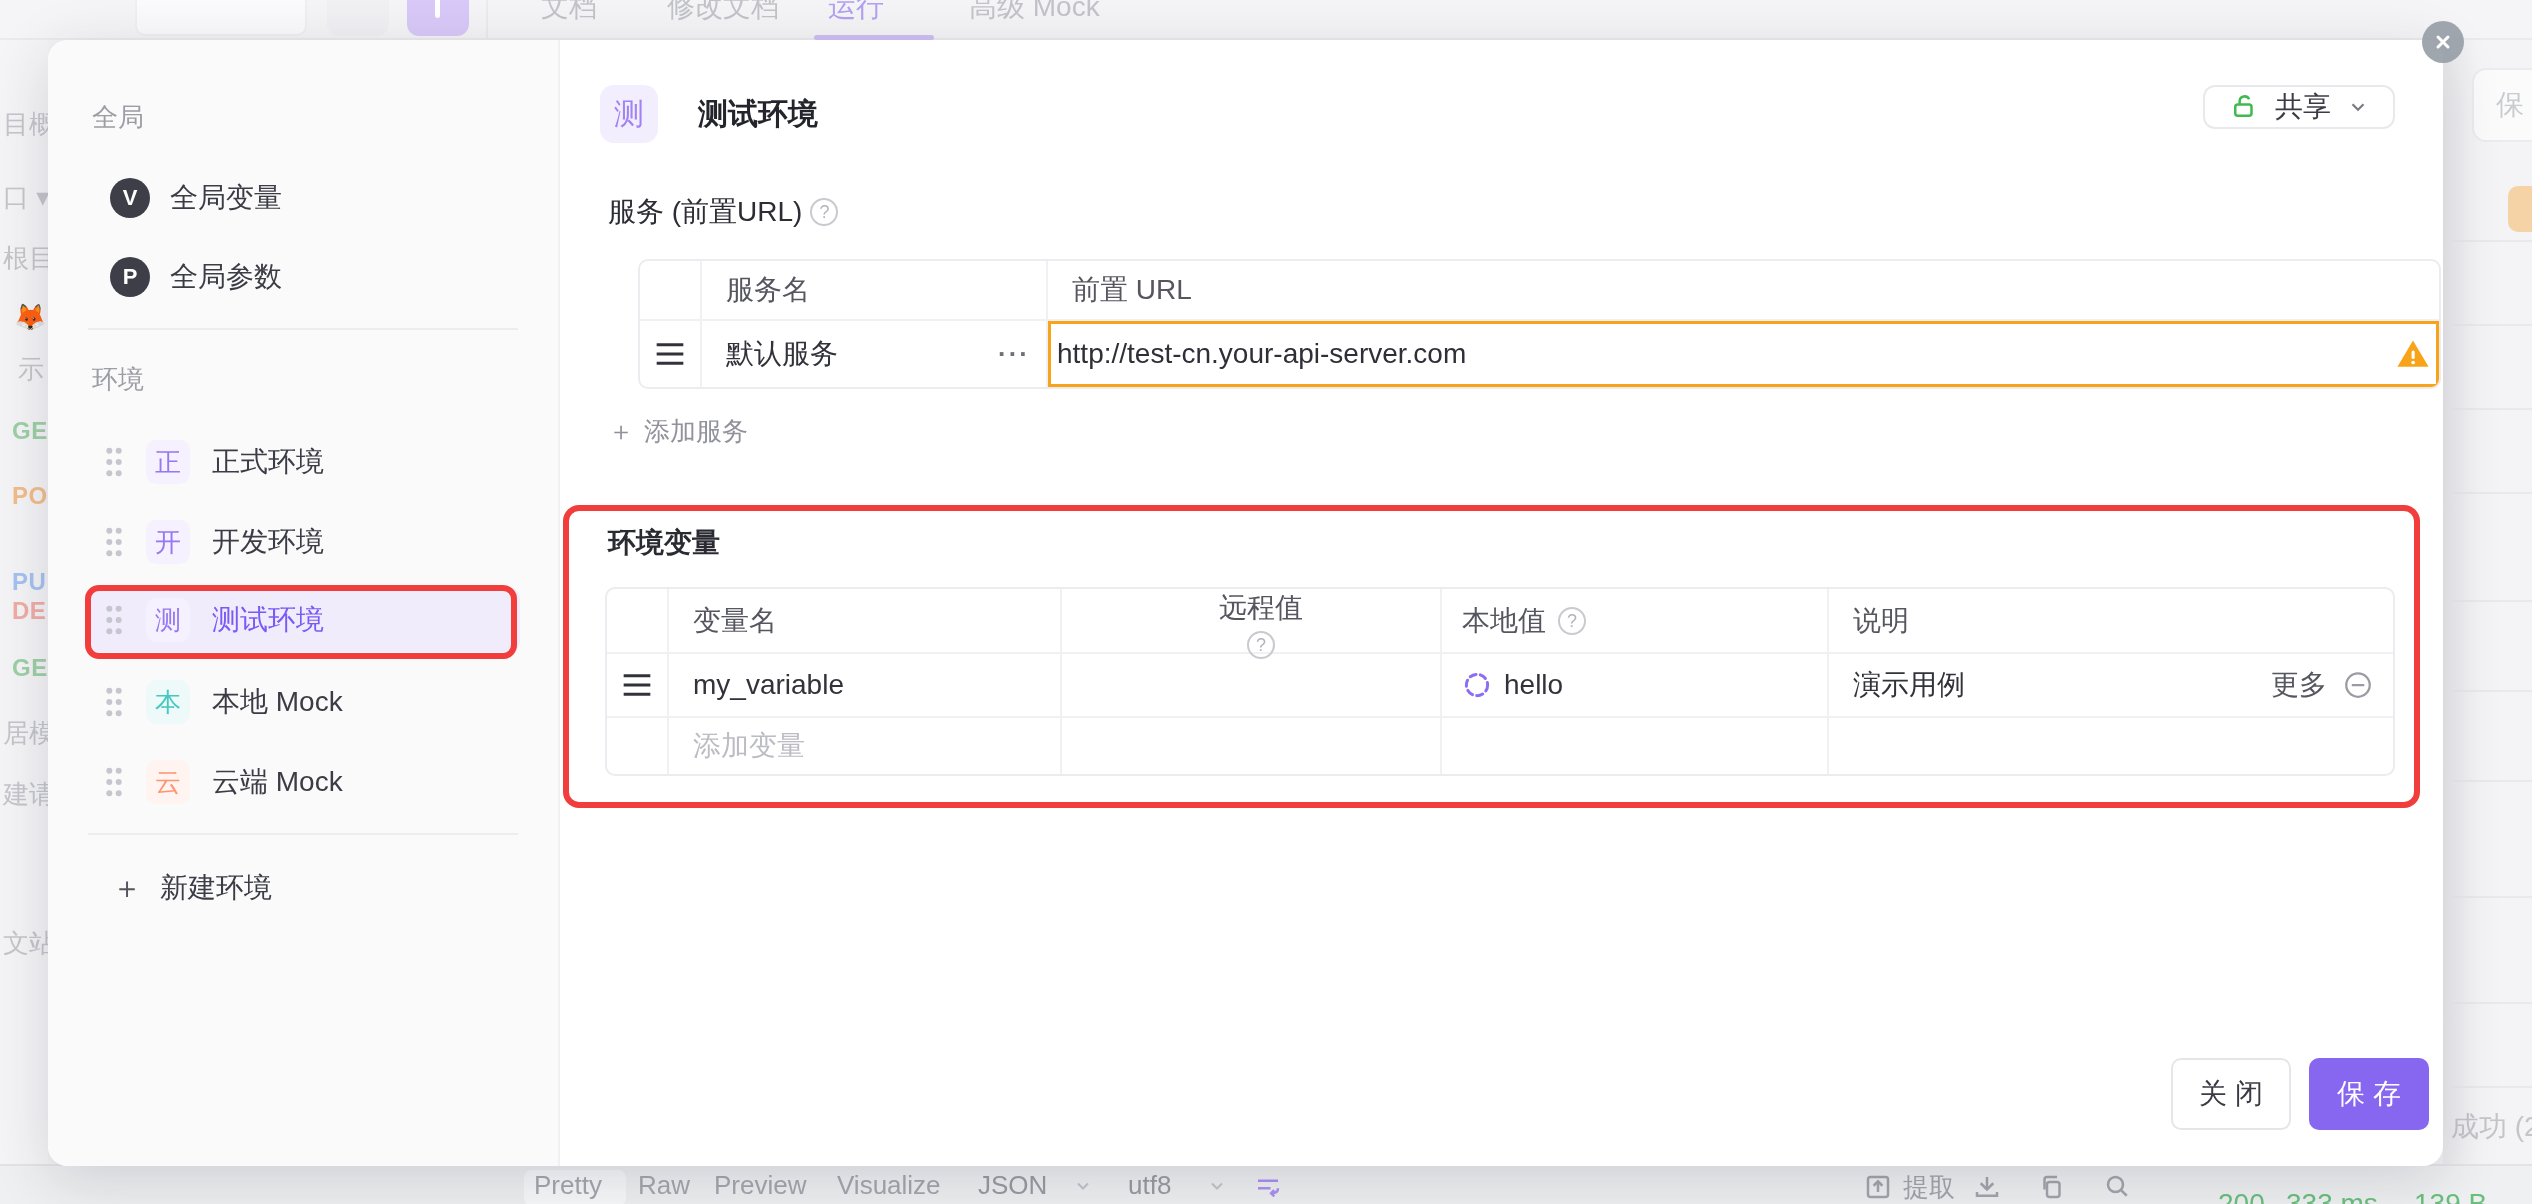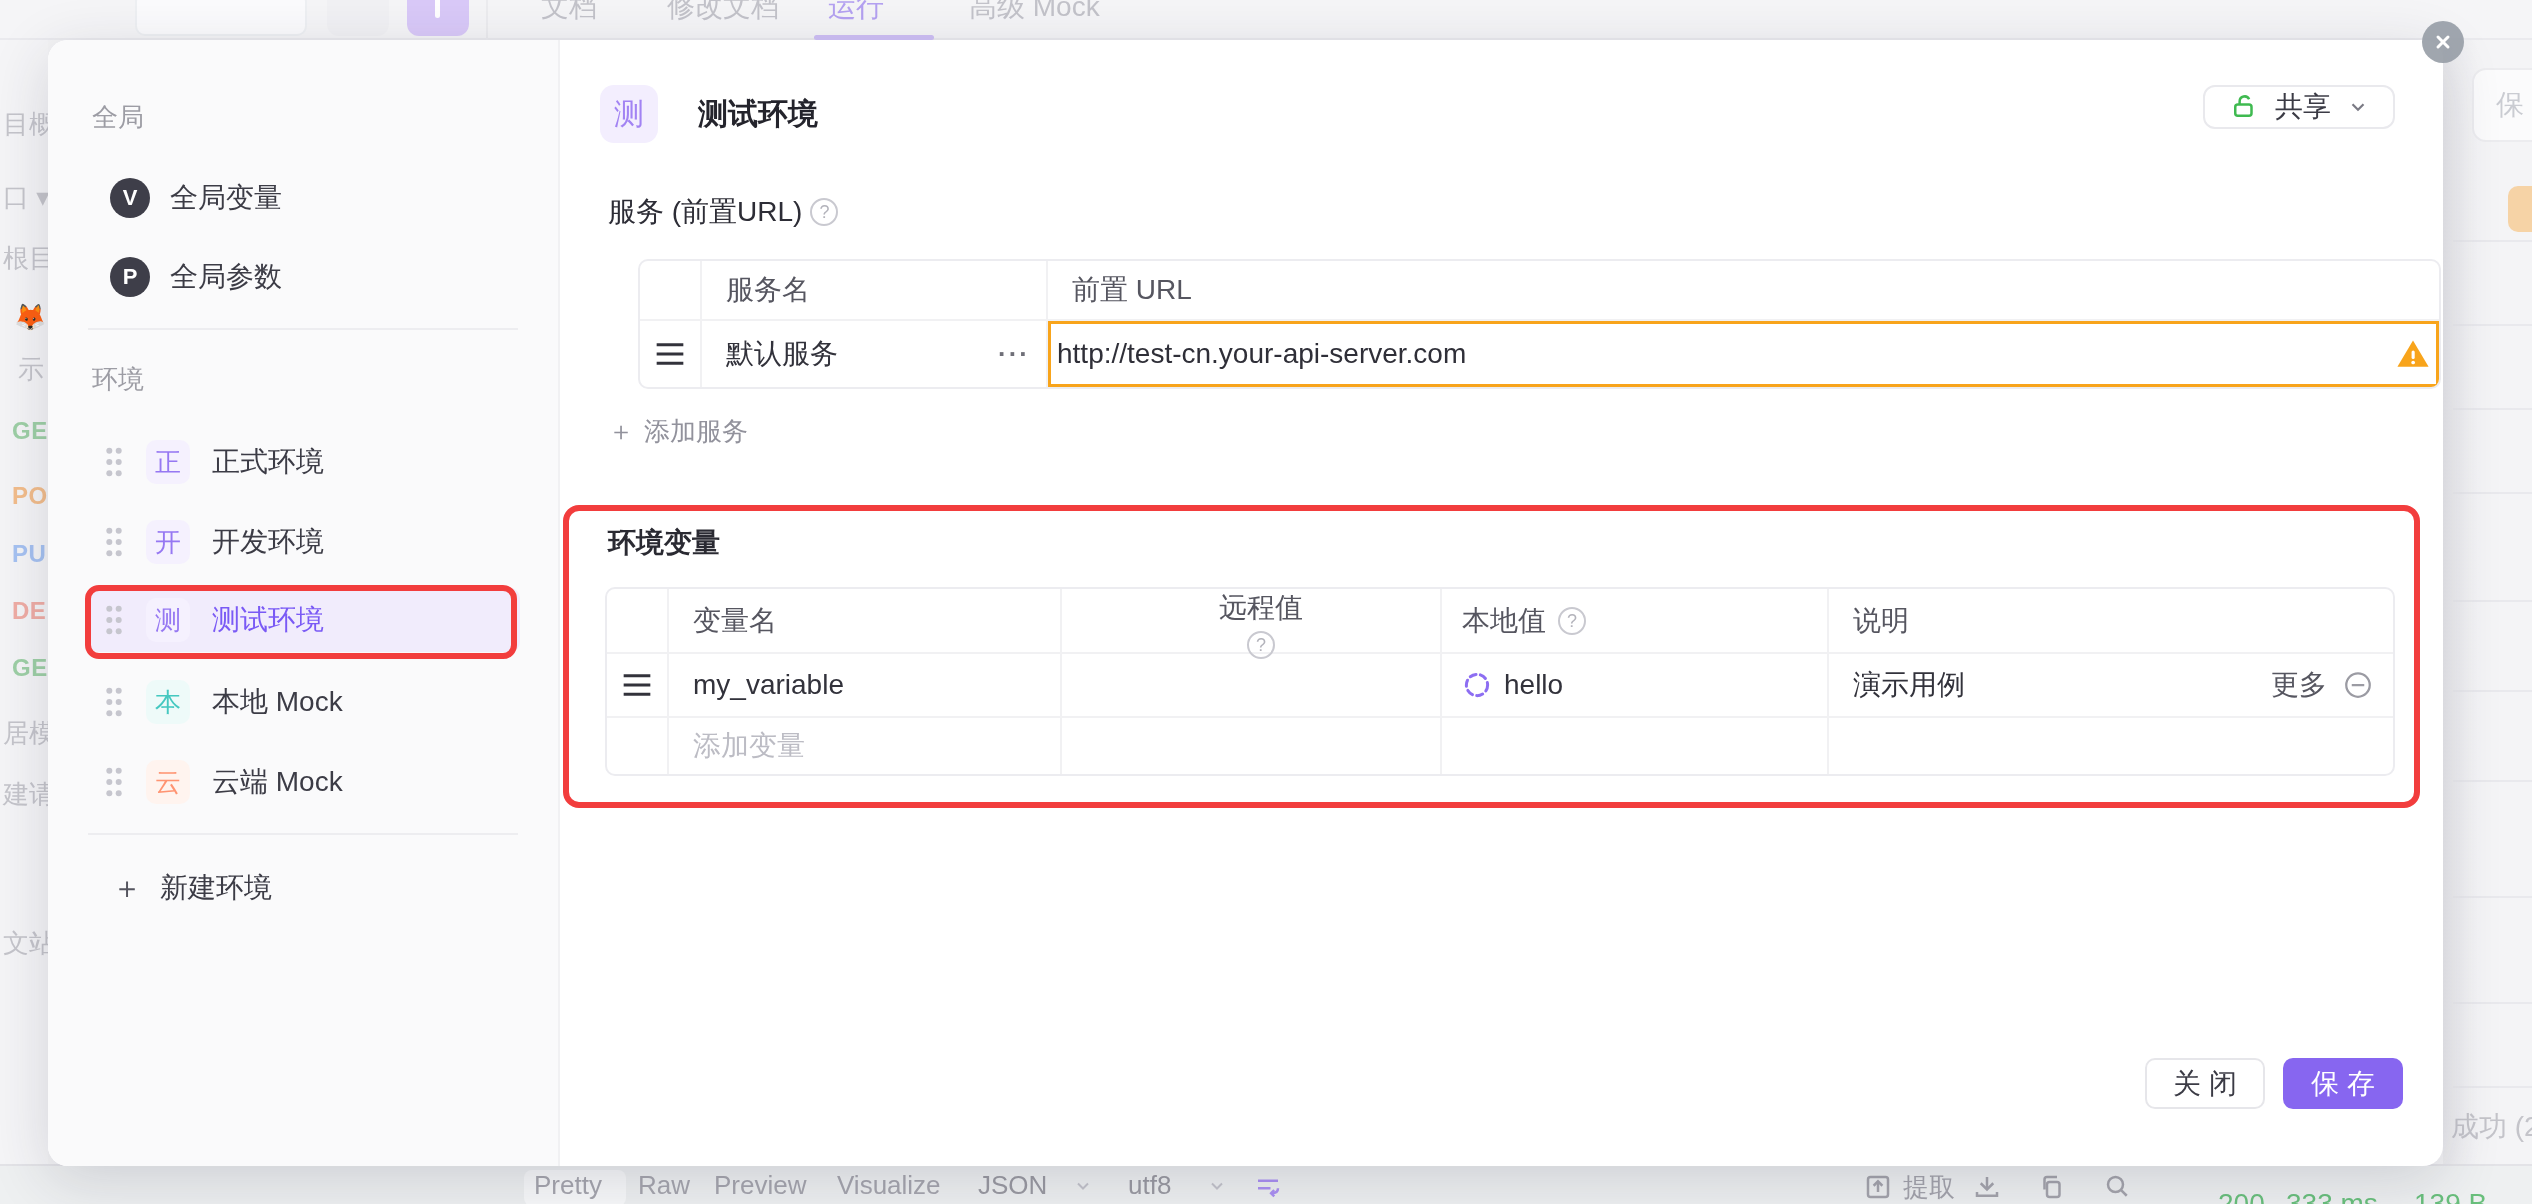--- a/index.html
+++ b/index.html
@@ -16,21 +16,21 @@
   .bt-btn.b { left:407px; background:#d9c9f8; }
   .bt-btn.b::after { content:""; position:absolute; left:28px; top:14px; width:5px; height:20px; border-radius:3px; background:#ffffff; }
   .bt-tab { position:absolute; top:-12px; height:44px; font-size:28px; color:#c3c3ca; white-space:nowrap; }
   .bt-tab.t0 { left:541px; } .bt-tab.t1 { left:667px; }
   .bt-tab.t2 { left:828px; color:#b4a1f1; } .bt-tab.t3 { left:969px; }
   .bt-underline { position:absolute; left:814px; top:35px; width:120px; height:5px; border-radius:3px; background:#cfc0f6; }
 
   .bg-left { position:absolute; left:0; top:40px; width:48px; height:1124px; background:#f5f5f7; overflow:hidden; }
   .bl { position:absolute; left:3px; font-size:26px; color:#c5c5cb; white-space:nowrap; }
   .bl.method { font-weight:bold; font-size:24px; letter-spacing:.5px; }
-  .bl.m-green{ color:#9ed0a6; } .bl.m-orange{ color:#f3bd8b; } .bl.m-blue{ color:#a6c2f2; } .bl.m-red{ color:#f0ada5; }
+  .bl.m-green{ color:#9ed0a6; } .bl.m-orange{ color:#f3bd8b; } .bl.m-blue{ color:#a6c2f2;margin-top:28px; } .bl.m-red{ color:#f0ada5; }
   .bl.i0{top:67px;} .bl.i1{top:140px;} .bl.i2{top:201px;} .bl.i3{top:262px; left:14px;} .bl.i4{top:312px; left:18px;}
   .bl.i5{top:377px; left:12px;} .bl.i6{top:442px; left:12px;} .bl.i7{top:500px; left:12px;} .bl.i8{top:557px; left:12px;} .bl.i9{top:614px; left:12px;}
   .bl.i10{top:676px;} .bl.i11{top:737px;} .bl.i12{top:886px;}
 
   .bg-right { position:absolute; left:2443px; top:40px; width:89px; height:1124px; background:linear-gradient(90deg,#ebebee,#f4f4f6 40%); }
   .bg-right .hline { position:absolute; left:10px; right:0; height:2px; background:#e9e9ed; }
   .br-save { position:absolute; left:29px; top:28px; width:78px; height:74px; border-radius:14px; border:2px solid #ececef; background:#fbfbfc; color:#caccd2; font-size:28px; line-height:70px; padding-left:22px; }
   .br-badge { position:absolute; left:65px; top:146px; width:40px; height:46px; border-radius:10px; background:#f6d3a6; }
   .br-success { position:absolute; left:8px; top:1068px; font-size:28px; color:#c4c4ca; white-space:nowrap; }
 
@@ -111,21 +111,21 @@
   .var-table .c4 { width:387px; padding-left:20px; gap:12px; }
   .var-table .c5 { flex:1; padding-left:24px;border-radius:26px; }
   .var-table .hrow .cell { height:63px; }
   .var-table .r1 .cell { height:62px; font-size:28px; color:#32323b; }
   .var-table .r2 .cell { height:56px; font-size:28px; }
   .sync { color:#8d6ef2; flex:0 0 auto; display:flex; }
   .more-lbl { margin-left:auto; font-size:28px; color:#565660; cursor:pointer; }
   .minus { margin:0 20px 0 16px; color:#9b9ba3; display:flex; cursor:pointer; }
   .placeholder { color:#bcbcc4; }
 
-  .foot-btn { position:absolute; top:1018px; height:51px; border-radius:10px; font-size:28px; cursor:pointer; display:flex; align-items:center; justify-content:center; }
+  .foot-btn { position:absolute; top:1018px; height:72px; border-radius:10px; font-size:28px; cursor:pointer; display:flex; align-items:center; justify-content:center;margin-left:26px; }
   .foot-btn.close { left:1585px; width:120px; background:#fff; border:2px solid #e6e6ea; color:#3b3b45; }
   .foot-btn.save { left:1723px; width:120px; background:#8766f0; border:none; color:#fff; }
 </style>
 </head>
 <body>
 
 <div class="screen">
 
   <div class="bg-top">
     <div class="bt-input"></div>

